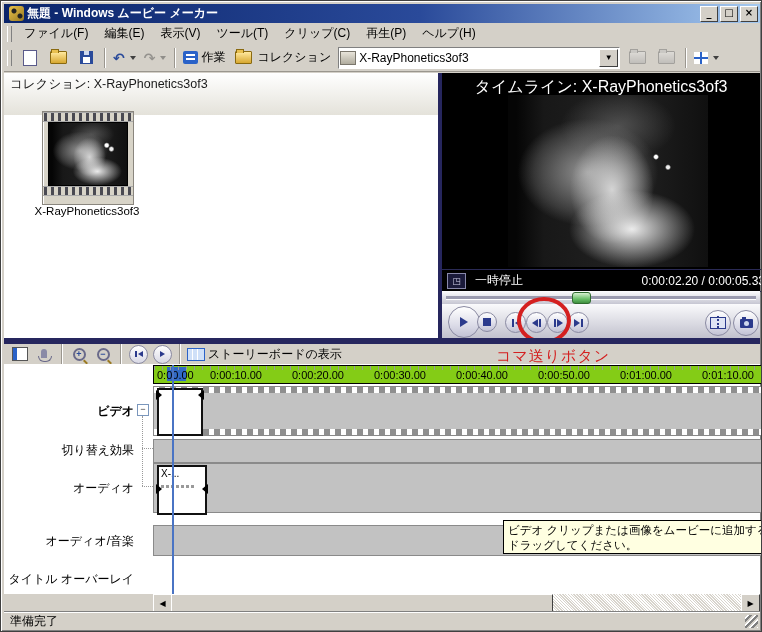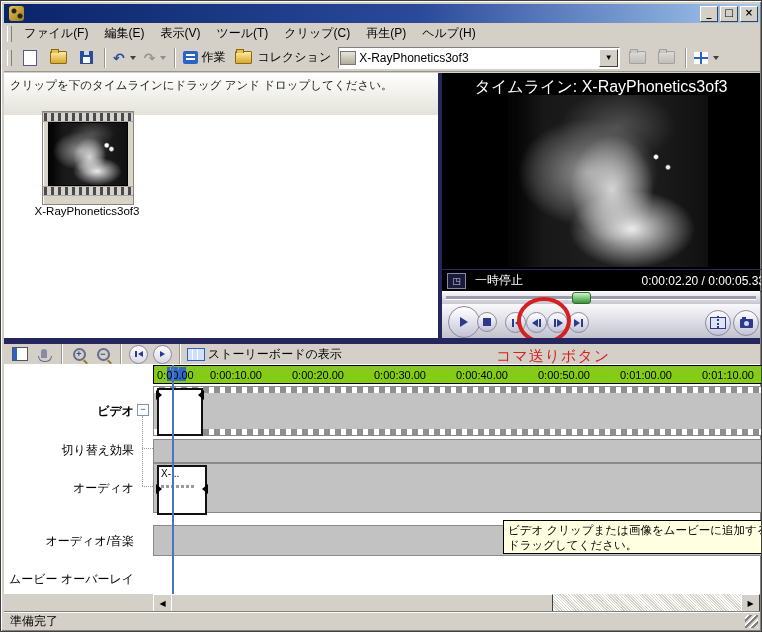--- a/index.html
+++ b/index.html
@@ -160,20 +160,21 @@
     background:repeating-linear-gradient(90deg,#9a9a9a 0 3px,transparent 3px 5px);
     -webkit-mask:none;height:3px;}
 </style>
 </head>
 <body>
 
 <div id="window">
 
   <div class="abs titlebar">
     <span class="app-icon"></span>
+    <span>無題 - Windows ムービー メーカー</span>
     <span class="win-btns">
       <span class="wbtn">_</span>
       <span class="wbtn">□</span>
       <span class="wbtn">×</span>
     </span>
   </div>
 
   <div class="abs menubar">
     <span class="grip"></span>
     <span class="menu-item">ファイル(F)</span>
@@ -227,21 +228,21 @@
       </span>
     <span class="tsep"></span>
     <span class="tbtn">
         <span class="ic-grid"></span>
         <span class="dd-arrow"></span>
       </span>
   </div>
 
   <div class="abs collection-pane">
     <div class="coll-header">
-      <div class="coll-hint">クリップを下のタイムラインにドラッグ アンド ドロップしてください。</div>
+      <div class="coll-title">コレクション: X-RayPhonetics3of3</div>
     </div>
     <div class="clip-card">
       <div class="sprock-dark"></div>
       <div class="clip-img xray"></div>
       <div class="sprock-dark"></div>
     </div>
     <div class="clip-label">X-RayPhonetics3of3</div>
   </div>
   <div class="abs vsplit"></div>
 
@@ -342,21 +343,21 @@
     </div>
 
     <div class="track-label" style="top:39px;font-weight:bold;">ビデオ</div>
     <div class="collapse-box">−</div>
     <div class="treeline-v"></div>
     <div class="treeline-h" style="top:84px;"></div>
     <div class="treeline-h" style="top:122px;"></div>
     <div class="track-label" style="top:78px;">切り替え効果</div>
     <div class="track-label" style="top:116px;">オーディオ</div>
     <div class="track-label" style="top:169px;">オーディオ/音楽</div>
-    <div class="track-label" style="top:207px;">ムービー オーバーレイ</div>
+    <div class="track-label" style="top:207px;">タイトル オーバーレイ</div>
 
     <div class="track-band" style="top:22px;height:48px;">
       <div class="film-edge" style="top:0;"></div>
       <div class="film-edge" style="bottom:0;"></div>
       <div class="tl-clip xray" style="left:3px;top:1px;width:42px;height:44px;">
         <span class="trim left"></span>
         <span class="trim right"></span>
       </div>
     </div>
     <div class="track-band" style="top:75px;height:22px;"></div>

